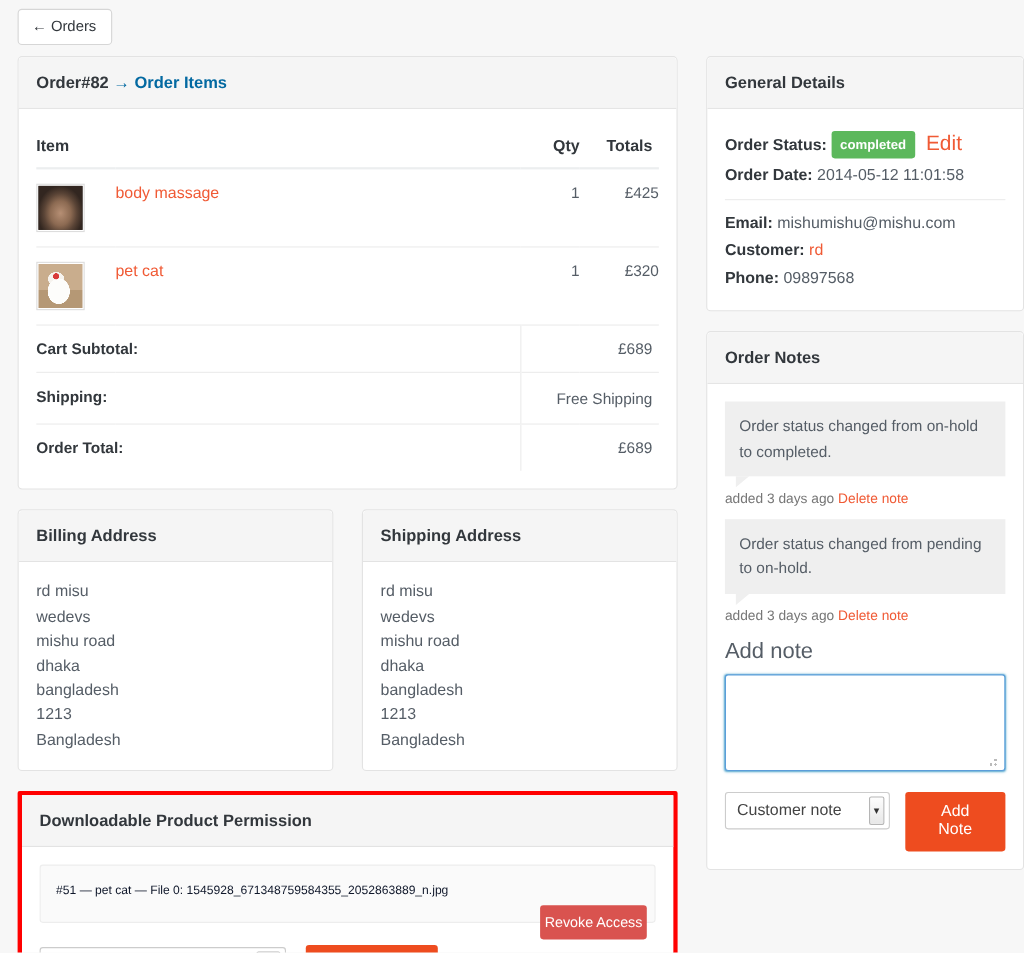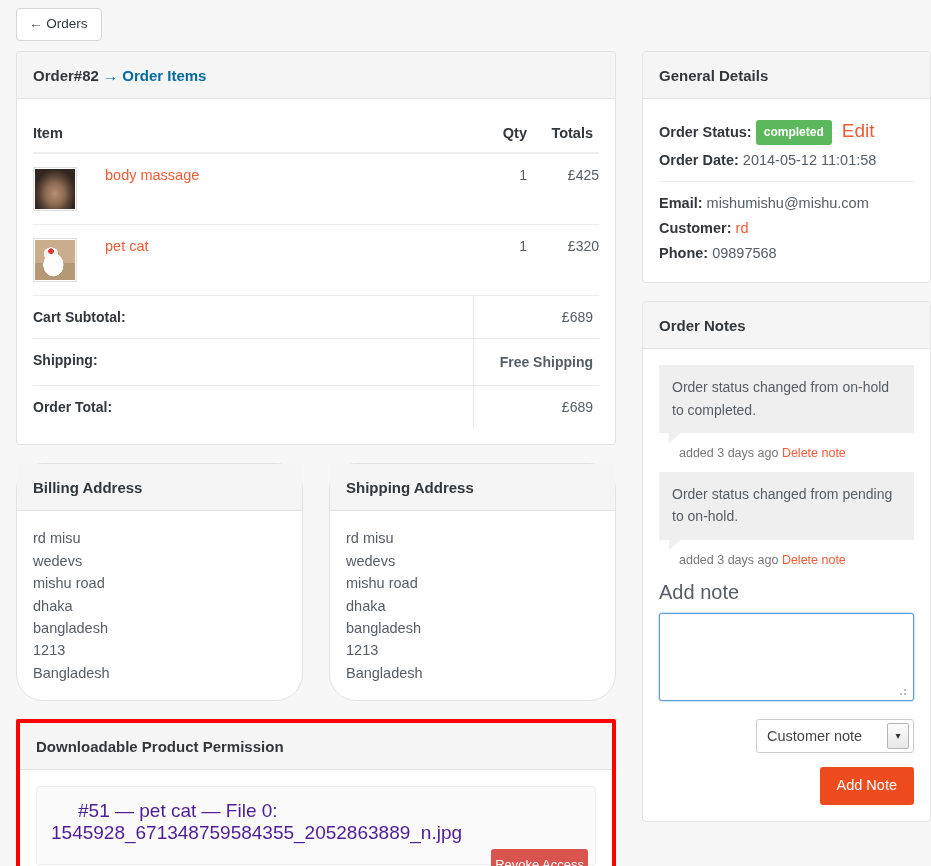--- a/index.html
+++ b/index.html
@@ -77,45 +77,45 @@
   .thumb-inner { width: 100%; height: 100%; display: block; }
   .prod-link { color: #f05a35; text-decoration: none; font-size: 14.5px; cursor: pointer; }
   td.qty-cell { text-align: right; width: 54px; color: #555d66; }
   td.tot-cell { text-align: right; width: 72px; padding-right: 6px; color: #555d66; }
 
   
   tr.total-row td { border-top: 1px solid #ececec; padding: 13px 0; }
   td.total-label { font-weight: bold; color: #32373c; font-size: 14.5px; }
   td.total-value { text-align: right; padding-right: 6px !important; color: #555d66;
                    border-left: 1px solid #ececec; padding-left: 10px !important; }
-  td.shipping-value { line-height: 1.45; font-weight: bold; }
+  td.shipping-value { line-height: 1.45; }
 
   
   .addr-row { display: flex; gap: 26px; }
-  .addr-panel { flex: 1 1 0; min-width: 0; border-radius: 27px; }
+  .addr-panel { flex: 1 1 0; min-width: 0; }
   .addr-lines { font-size: 14.5px; line-height: 1.55; color: #555d66; }
 
   
   .highlight-wrap {
     border: 4px solid #ff0000;
     border-radius: 2px;
     margin: 0 0 6px 0;
     background: #fff;
   }
   .highlight-wrap .panel { margin-bottom: 0; border-radius: 0; border: none; }
   .highlight-wrap .panel-head { border-radius: 0; }
   .perm-row {
     background: #fafafa;
     border: 1px solid #ededed;
     border-radius: 3px;
     padding: 13px 14px 20px 14px;
     position: relative;
     margin-bottom: 20px;
   }
-  .perm-text { color: #4c1d95; font-size: 19px; margin-left: 27px; }
+  .perm-text { color: #0f172a; font-size: 11px; }
   .btn-revoke {
     position: absolute; right: 7px; bottom: -16px;
     background: #d9534f; color: #fff;
     border: none; border-radius: 3px;
     padding: 8px 4px; font-size: 13px;
     font-family: "Liberation Sans", sans-serif;
     cursor: pointer;
   }
   .perm-controls { display: flex; align-items: center; gap: 18px; }
   .btn-orange {
@@ -166,21 +166,21 @@
     font-size: 14px; line-height: 1.6;
     position: relative;
   }
   .note-bubble::after {
     content: ""; position: absolute;
     left: 10px; bottom: -10px;
     border-left: 0 solid transparent;
     border-right: 12px solid transparent;
     border-top: 10px solid #efefef;
   }
-  .note-meta { font-size: 12.5px; color: #777; padding: 13px 0 10px 0; margin-left: 20px; }
+  .note-meta { font-size: 12.5px; color: #777; padding: 13px 0 10px 0; }
   .note-meta a { color: #f05a35; text-decoration: none; cursor: pointer; }
   .add-note-title { font-size: 20px; color: #555d66; font-weight: normal; margin: 4px 0 9px 0; }
   .note-textarea {
     width: 100%; height: 88px;
     border: 1px solid #5b9dd9; border-radius: 3px;
     box-shadow: 0 0 2px rgba(30,140,190,.8);
     background: #fff; resize: none; outline: none;
     font-family: "Liberation Sans", sans-serif; font-size: 14px;
     padding: 6px 8px; position: relative;
   }
@@ -189,21 +189,21 @@
     position: absolute; right: 7px; bottom: 7px;
     width: 10px; height: 10px; pointer-events: none;
     background-image:
       radial-gradient(#bbb 40%, transparent 41%),
       radial-gradient(#bbb 40%, transparent 41%),
       radial-gradient(#bbb 40%, transparent 41%);
     background-size: 4px 4px;
     background-position: 6px 0px, 2px 4px, 6px 4px;
     background-repeat: no-repeat;
   }
-  .note-controls { display: flex; align-items: flex-end; gap: 14px; flex-direction: column; }
+  .note-controls { display: flex; align-items: flex-start; gap: 14px; }
 
   
   .ph-massage {
     background:
       radial-gradient(ellipse 52% 62% at 50% 62%, #b68f74 0%, #8c6a52 45%, #5a4436 72%, #322620 100%),
       linear-gradient(100deg, #2c2723 0%, #4a423b 50%, #211d1a 100%);
   }
   .ph-cat {
     background:
       radial-gradient(circle at 40% 28%, #d83a3a 0 7%, transparent 8%),

